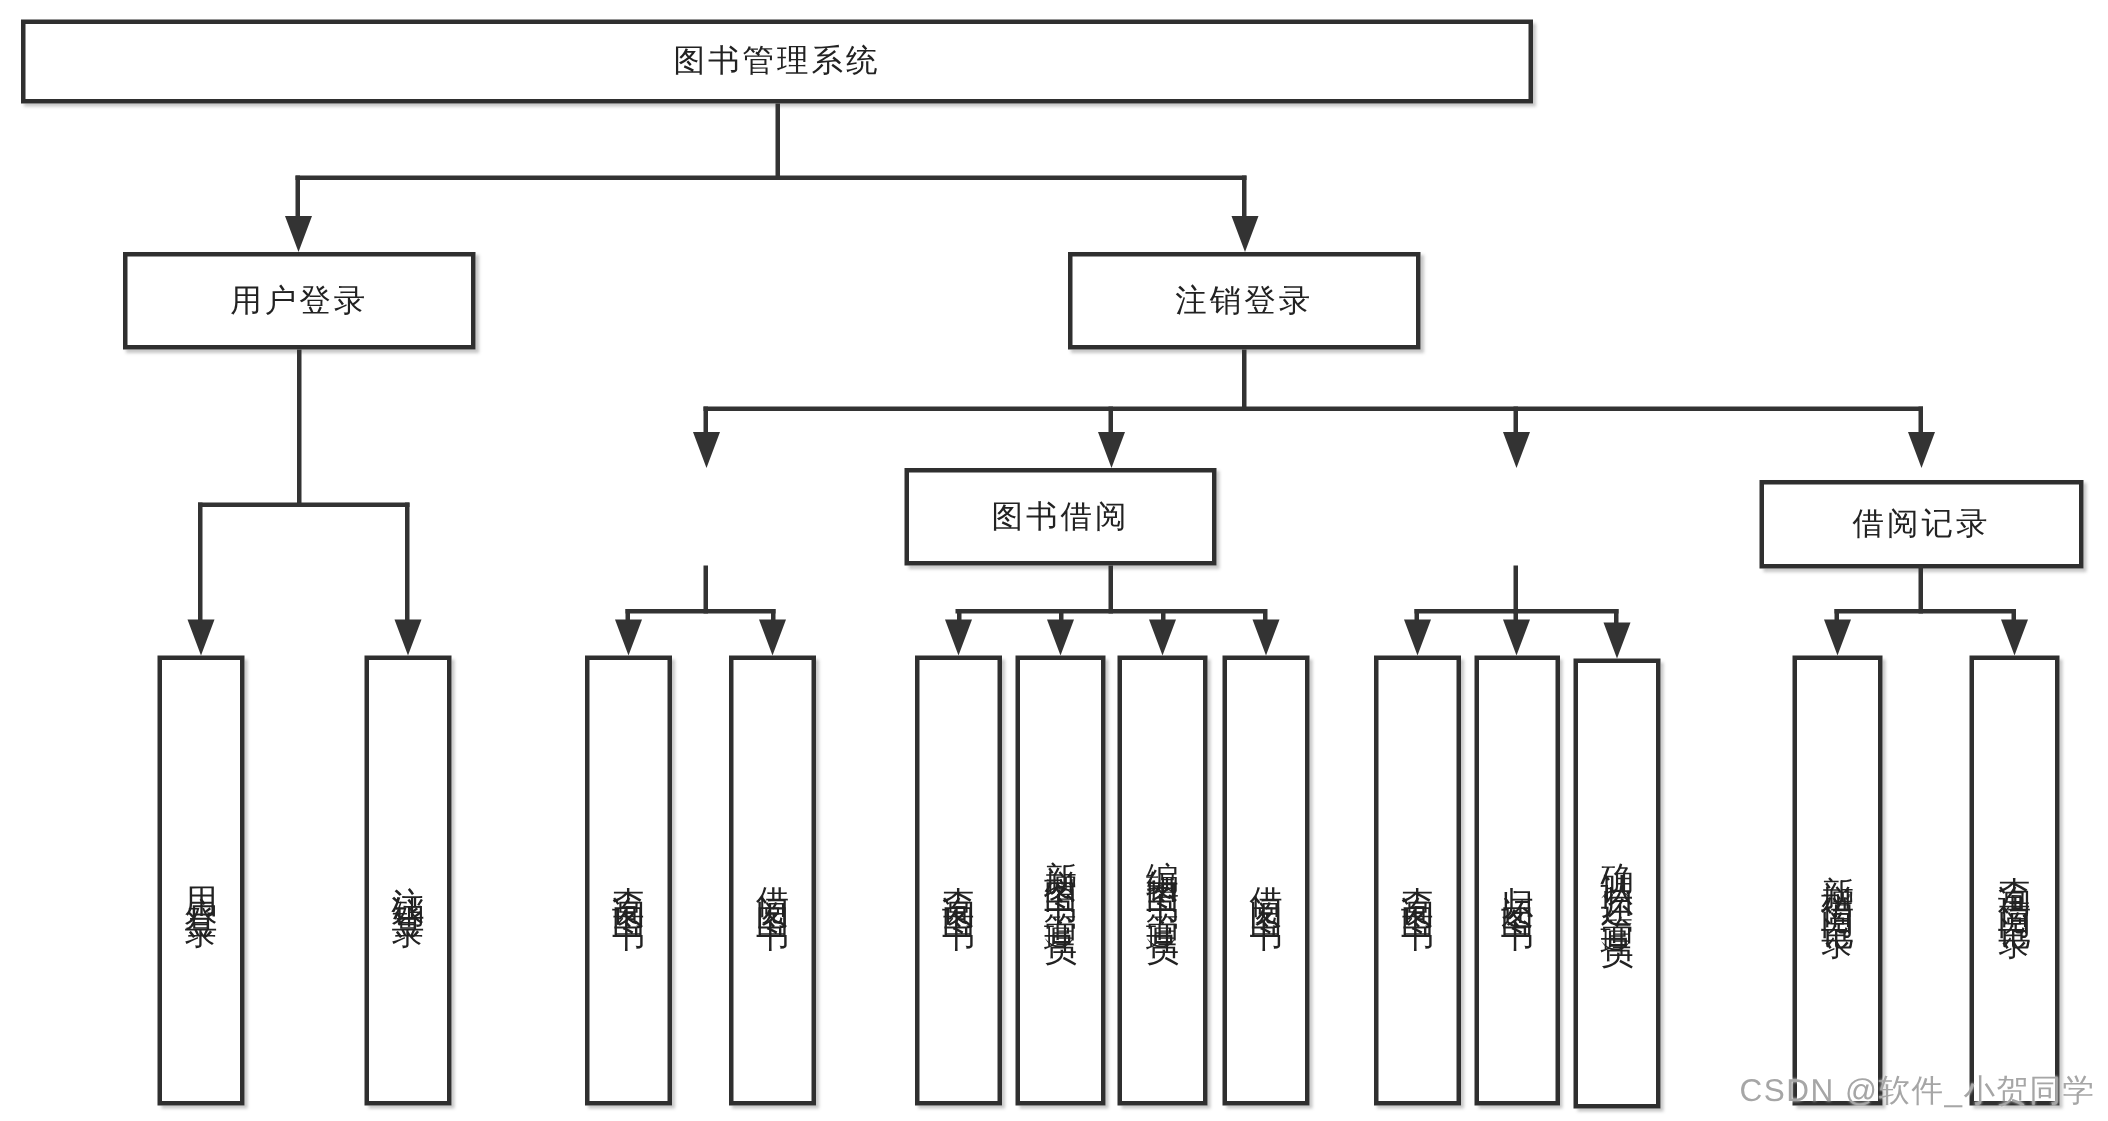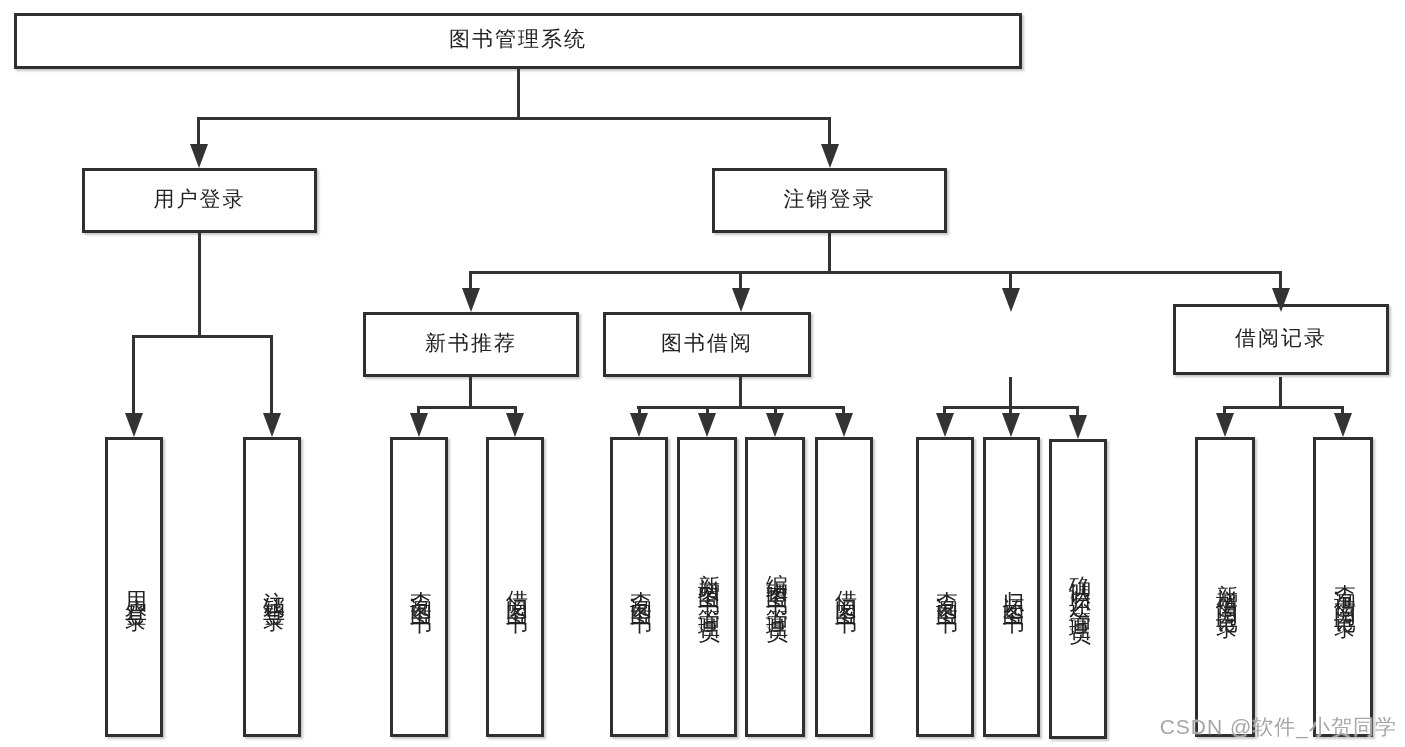--- a/index.html
+++ b/index.html
@@ -6,21 +6,21 @@
   #stage{
     position:relative;width:1405px;height:747px;background:#ffffff;overflow:hidden;
     font-family:"Liberation Sans","DejaVu Sans",sans-serif;
   }
   .box{
     position:absolute;background:#ffffff;border:3px solid #2f2f2f;box-sizing:border-box;
     display:flex;align-items:center;justify-content:center;
     box-shadow:2px 2px 2px rgba(130,130,130,.45);
   }
   .box .lbl{
-    font-size:21px;color:#222222;letter-spacing:2px;white-space:nowrap;line-height:1.2;font-family:Liberation Mono, monospace;
+    font-size:21px;color:#222222;letter-spacing:2px;white-space:nowrap;line-height:1.2;
   }
   .box.v .lbl{
     writing-mode:vertical-rl;text-orientation:upright;
     font-size:22px;letter-spacing:7px;white-space:normal;line-height:1;
   }
   .vl{position:absolute;width:3px;background:#333333;}
   .hl{position:absolute;height:3px;background:#333333;}
   .ar{
     position:absolute;width:0;height:0;
     border-left:9px solid transparent;border-right:9px solid transparent;
@@ -41,27 +41,24 @@
     <span class="lbl">图书管理系统</span>
   </div>
 
   <div class="box" style="left:82px;top:168px;width:235px;height:65px">
     <span class="lbl">用户登录</span>
   </div>
   <div class="box" style="left:712px;top:168px;width:235px;height:65px">
     <span class="lbl">注销登录</span>
   </div>
 
-  <div class="box" style="left:363px;top:312px;width:216px;height:65px">
-    <span class="lbl">新书推荐</span>
-  </div>
   <div class="box" style="left:603px;top:312px;width:208px;height:65px">
     <span class="lbl">图书借阅</span>
   </div>
-  <div class="box" style="left:1173px;top:304px;width:216px;height:71px">
+  <div class="box" style="left:1173px;top:320px;width:216px;height:59px">
     <span class="lbl">借阅记录</span>
   </div>
 
   <div class="box v" style="left:105px;top:437px;width:58px;height:300px">
     <span class="lbl">用户登录</span>
   </div>
   <div class="box v" style="left:243px;top:437px;width:58px;height:300px">
     <span class="lbl">注销登录</span>
   </div>
 

